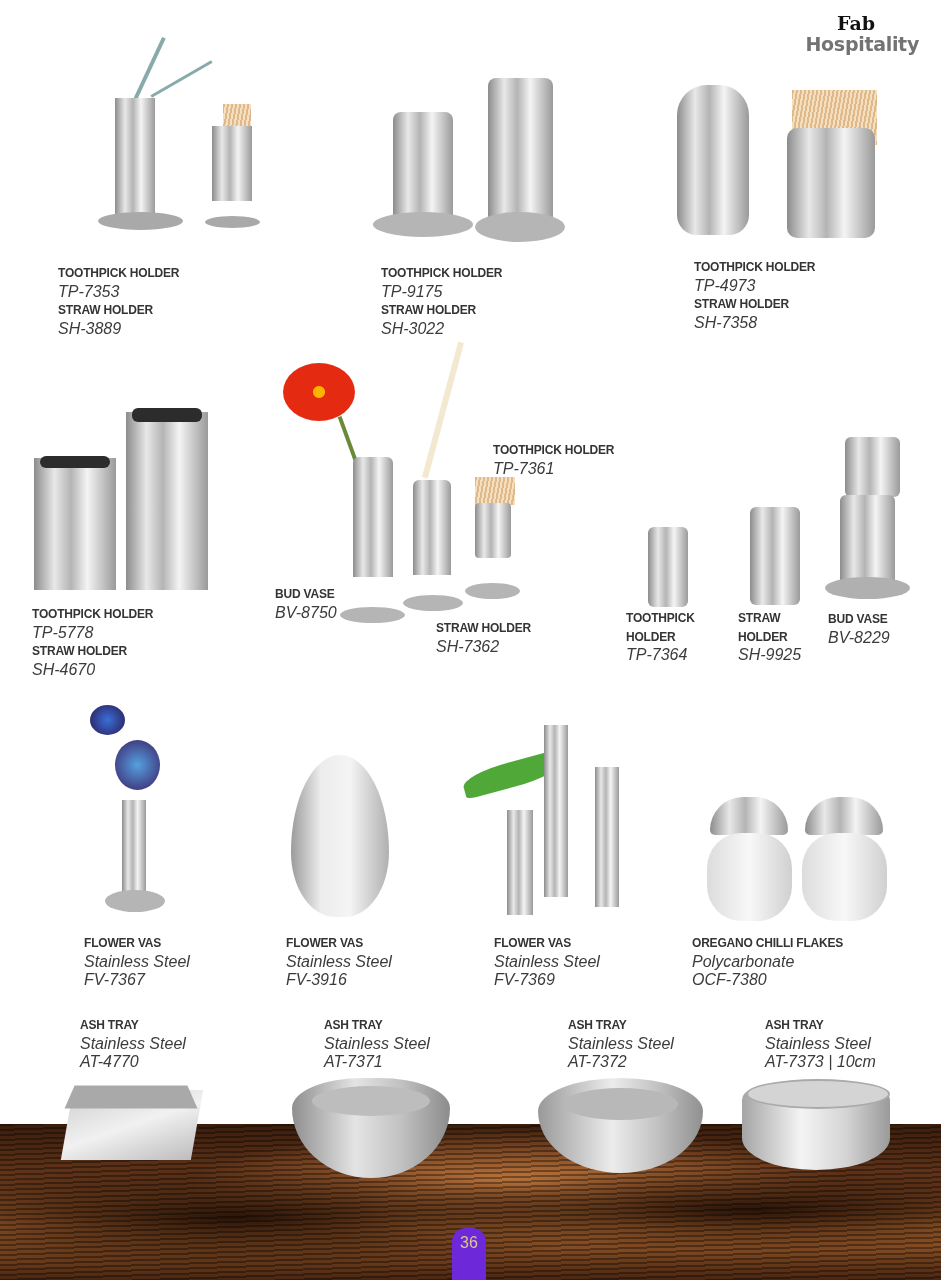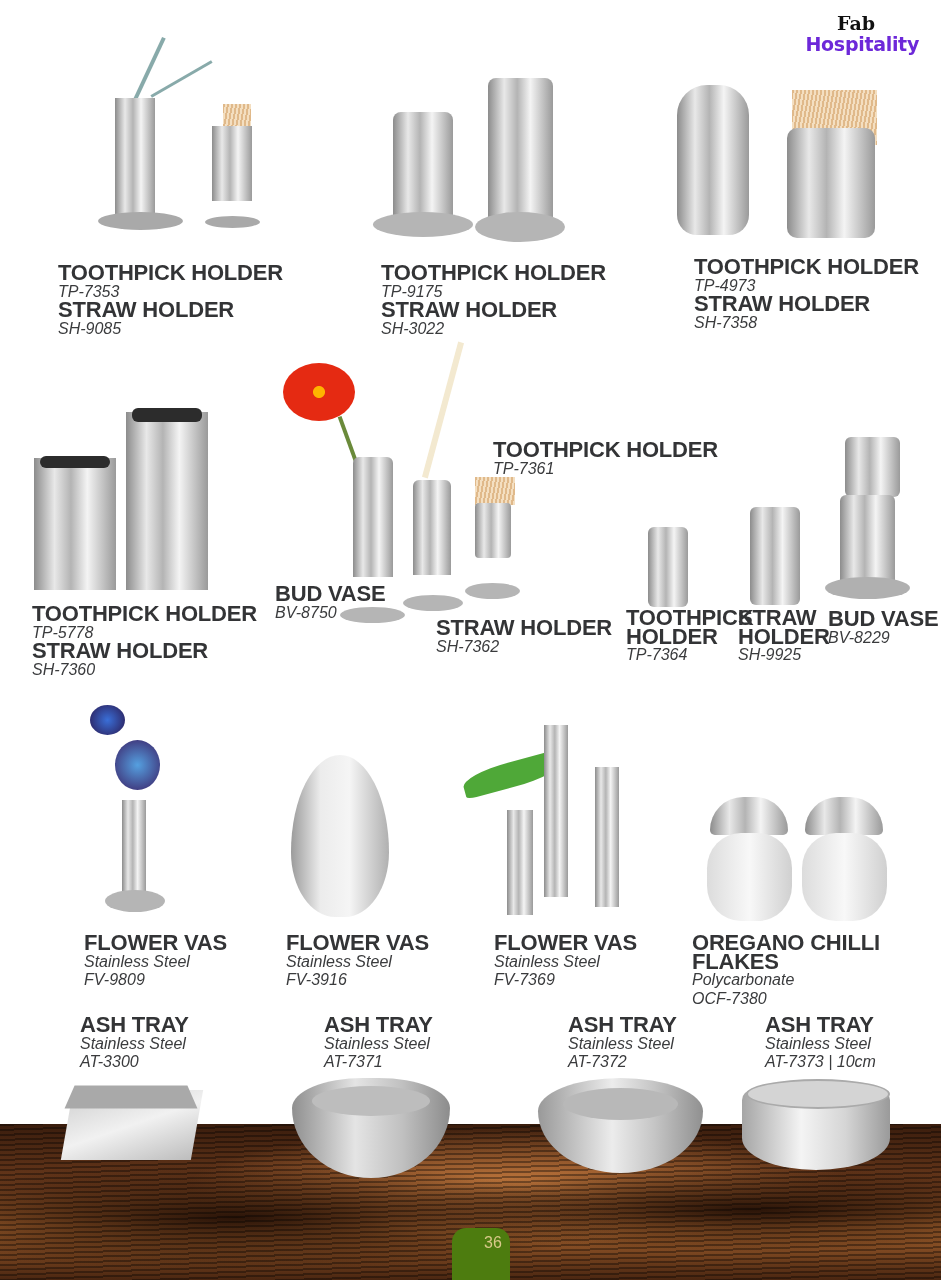--- a/index.html
+++ b/index.html
@@ -1,32 +1,32 @@
 <!DOCTYPE html>
 <html><head>
 <meta charset="utf-8">
 <style>
   html, body { margin:0; padding:0; }
   body { width:941px; height:1280px; position:relative; overflow:hidden; background:#ffffff; font-family:"Liberation Sans", sans-serif; color:#333436; }
   .abs { position:absolute; }
   .brand { right:22px; top:14px; text-align:right; line-height:1; }
   .brand .fab { font-family:"DejaVu Serif", serif; font-weight:bold; font-size:19px; color:#111; margin-right:44px; }
-  .brand .hosp { font-family:"DejaVu Sans", sans-serif; font-weight:bold; font-size:19px; color:#6d28d9; margin-top:2px; letter-spacing:-0.3px;margin-left:14px; }
+  .brand .hosp { font-family:"DejaVu Sans", sans-serif; font-weight:bold; font-size:19px; color:#737373; margin-top:2px; letter-spacing:-0.3px;margin-left:14px; }
   .lbl { position:absolute; line-height:18.5px; }
-  .lbl .t { font-weight:bold; font-size:22px; color:#333436; letter-spacing:-0.2px; }
+  .lbl .t { font-weight:bold; font-size:12px; color:#333436; letter-spacing:-0.2px; }
   .lbl .i { font-style:italic; font-size:16px; color:#3a3b3d; }
   .floor { left:0; top:1124px; width:941px; height:156px;
     background:
       repeating-linear-gradient(178deg, rgba(0,0,0,0.35) 0 2px, rgba(0,0,0,0) 2px 5px),
       radial-gradient(ellipse at 25% 60%, #2a1408 0%, rgba(42,20,8,0) 40%),
       radial-gradient(ellipse at 80% 55%, #2a1408 0%, rgba(42,20,8,0) 35%),
       radial-gradient(ellipse at 55% 40%, #c47a3e 0%, rgba(196,122,62,0) 45%),
       linear-gradient(180deg, #3a1d0d 0%, #6b3a1c 40%, #a9652f 65%, #4a2611 100%);
   }
-  .page-badge { left:452px; top:1228px; width:34px; height:52px; background:#4d7c0f; border-radius:14px 14px 0 0; color:#d9c98a; font-size:16px; text-align:center; line-height:30px; padding-top:0;padding-left:24px; }
+  .page-badge { left:452px; top:1228px; width:34px; height:52px; background:#6d28d9; border-radius:14px 14px 0 0; color:#d9c98a; font-size:16px; text-align:center; line-height:30px; padding-top:0; }
   .steel { background:linear-gradient(90deg,#8c8c8c 0%,#e8e8e8 25%,#b4b4b4 45%,#f4f4f4 65%,#9a9a9a 100%); }
   .dark { background:#2c2c2c; }
   .picks { background:repeating-linear-gradient(100deg,#e0b98a 0 2px,#f4dfc1 2px 4px); }
 </style>
 </head>
 <body>
 
 <div class="abs brand">
   <div class="fab">Fab</div>
   <div class="hosp">Hospitality</div>
@@ -52,21 +52,21 @@
 <div class="abs" style="left:672px;top:80px;width:225px;height:165px;">
   <div class="abs steel" style="left:5px;top:5px;width:72px;height:150px;border-radius:30px 30px 20px 20px;"></div>
   <div class="abs picks" style="left:120px;top:10px;width:85px;height:55px;"></div>
   <div class="abs steel" style="left:115px;top:48px;width:88px;height:110px;border-radius:10px;"></div>
 </div>
 
 <div class="lbl" style="left:58px;top:264px;">
   <div class="t">TOOTHPICK HOLDER</div>
   <div class="i">TP-7353</div>
   <div class="t">STRAW HOLDER</div>
-  <div class="i">SH-9085</div>
+  <div class="i">SH-3889</div>
 </div>
 <div class="lbl" style="left:381px;top:264px;">
   <div class="t">TOOTHPICK HOLDER</div>
   <div class="i">TP-9175</div>
   <div class="t">STRAW HOLDER</div>
   <div class="i">SH-3022</div>
 </div>
 <div class="lbl" style="left:694px;top:258px;">
   <div class="t">TOOTHPICK HOLDER</div>
   <div class="i">TP-4973</div>
@@ -99,21 +99,21 @@
   <div class="abs steel" style="left:110px;top:72px;width:50px;height:98px;border-radius:6px;"></div>
   <div class="abs steel" style="left:205px;top:2px;width:55px;height:60px;border-radius:6px;"></div>
   <div class="abs steel" style="left:200px;top:60px;width:55px;height:100px;border-radius:6px;"></div>
   <div class="abs" style="left:185px;top:142px;width:85px;height:22px;border-radius:50%;background:#b0b0b0;"></div>
 </div>
 
 <div class="lbl" style="left:32px;top:605px;">
   <div class="t">TOOTHPICK HOLDER</div>
   <div class="i">TP-5778</div>
   <div class="t">STRAW HOLDER</div>
-  <div class="i">SH-7360</div>
+  <div class="i">SH-4670</div>
 </div>
 <div class="lbl" style="left:493px;top:441px;">
   <div class="t">TOOTHPICK HOLDER</div>
   <div class="i">TP-7361</div>
 </div>
 <div class="lbl" style="left:275px;top:585px;">
   <div class="t">BUD VASE</div>
   <div class="i">BV-8750</div>
 </div>
 <div class="lbl" style="left:436px;top:619px;">
@@ -156,21 +156,21 @@
 <div class="abs" style="left:705px;top:795px;width:185px;height:130px;">
   <div class="abs steel" style="left:5px;top:2px;width:78px;height:38px;border-radius:40px 40px 6px 6px;"></div>
   <div class="abs" style="left:2px;top:38px;width:85px;height:88px;border-radius:40%;background:linear-gradient(90deg,#dcdcdc,#f8f8f8,#d0d0d0);"></div>
   <div class="abs steel" style="left:100px;top:2px;width:78px;height:38px;border-radius:40px 40px 6px 6px;"></div>
   <div class="abs" style="left:97px;top:38px;width:85px;height:88px;border-radius:40%;background:linear-gradient(90deg,#dcdcdc,#f8f8f8,#d0d0d0);"></div>
 </div>
 
 <div class="lbl" style="left:84px;top:934px;">
   <div class="t">FLOWER VAS</div>
   <div class="i">Stainless Steel</div>
-  <div class="i">FV-9809</div>
+  <div class="i">FV-7367</div>
 </div>
 <div class="lbl" style="left:286px;top:934px;">
   <div class="t">FLOWER VAS</div>
   <div class="i">Stainless Steel</div>
   <div class="i">FV-3916</div>
 </div>
 <div class="lbl" style="left:494px;top:934px;">
   <div class="t">FLOWER VAS</div>
   <div class="i">Stainless Steel</div>
   <div class="i">FV-7369</div>
@@ -179,21 +179,21 @@
   <div class="t">OREGANO CHILLI FLAKES</div>
   <div class="i">Polycarbonate</div>
   <div class="i">OCF-7380</div>
 </div>
 
 <div class="abs floor"></div>
 
 <div class="lbl" style="left:80px;top:1016px;">
   <div class="t">ASH TRAY</div>
   <div class="i">Stainless Steel</div>
-  <div class="i">AT-3300</div>
+  <div class="i">AT-4770</div>
 </div>
 <div class="lbl" style="left:324px;top:1016px;">
   <div class="t">ASH TRAY</div>
   <div class="i">Stainless Steel</div>
   <div class="i">AT-7371</div>
 </div>
 <div class="lbl" style="left:568px;top:1016px;">
   <div class="t">ASH TRAY</div>
   <div class="i">Stainless Steel</div>
   <div class="i">AT-7372</div>

